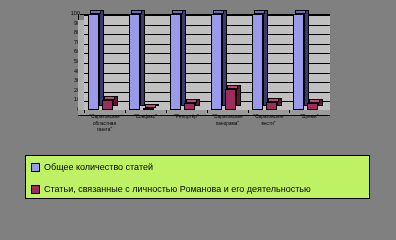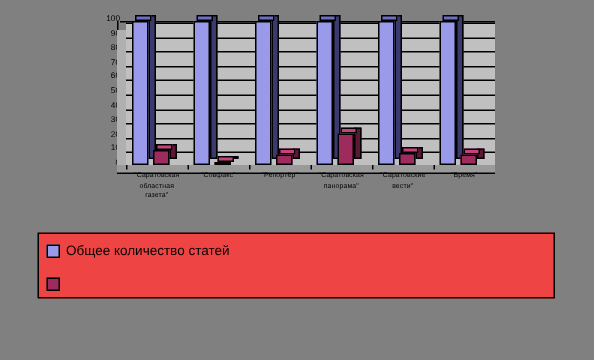--- a/index.html
+++ b/index.html
@@ -74,21 +74,21 @@
   .xlab{
     position:absolute;text-align:center;font-size:4.6px;color:#000;
     line-height:6.5px;letter-spacing:.1px;
     font-family:"Liberation Sans","DejaVu Sans",sans-serif;
   }
   .tickx{position:absolute;top:110px;width:0;height:3px;border-left:1px solid #000;}
 
   
   #legend{
     position:absolute;left:25px;top:155px;width:345px;height:44px;
-    background:#ef4444;border:1px solid #000;box-sizing:border-box;
+    background:#bef264;border:1px solid #000;box-sizing:border-box;
   }
   .lrow{display:flex;align-items:center;height:22px;padding-left:5px;}
   .swatch{width:7px;height:7px;border:1px solid #000;margin-right:4px;flex:none;}
   .sw-blue{background:#9a9aeb;}
   .sw-red{background:#9e2b5e;}
   .ltext{font-size:9px;color:#000;white-space:nowrap;
     font-family:"Liberation Sans","DejaVu Sans",sans-serif;}
 </style>
 </head>
 <body>
@@ -226,20 +226,21 @@
       </div>
     </div>
 
   <div id="legend">
     <div class="lrow">
       <span class="swatch sw-blue"></span>
       <span class="ltext">Общее количество статей</span>
     </div>
     <div class="lrow">
       <span class="swatch sw-red"></span>
+      <span class="ltext">Статьи, связанные с личностью Романова и его деятельностью</span>
     </div>
   </div>
 
 <div class="tickx" style="left: 84px;"></div>
     <div class="tickx" style="left: 125px;"></div>
     <div class="tickx" style="left: 166px;"></div>
     <div class="tickx" style="left: 207px;"></div>
     <div class="tickx" style="left: 248px;"></div>
     <div class="tickx" style="left: 289px;"></div>
   </div>

